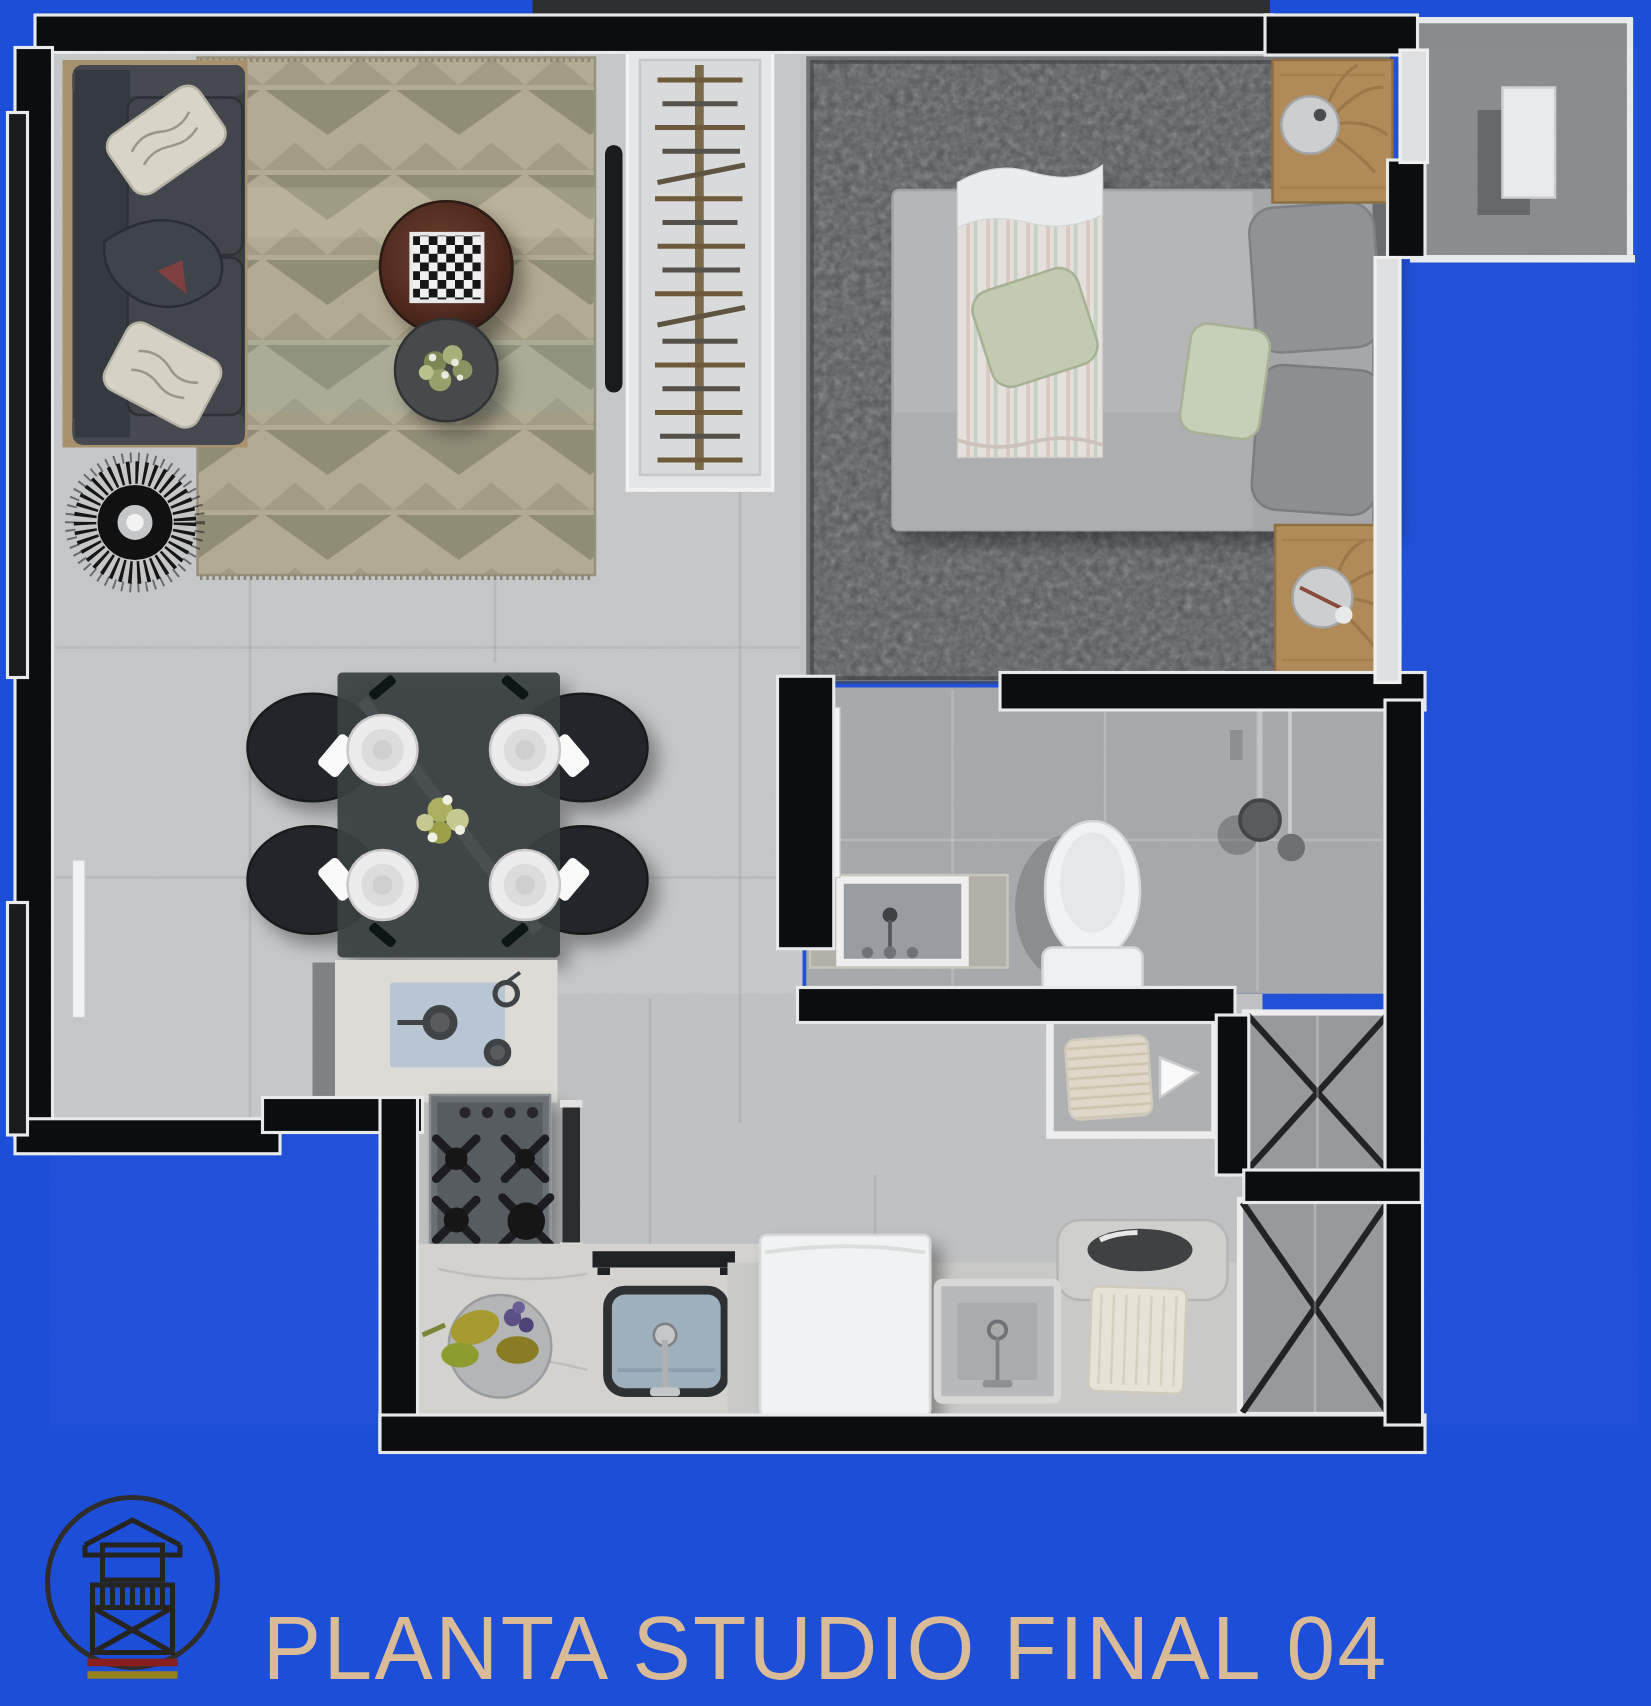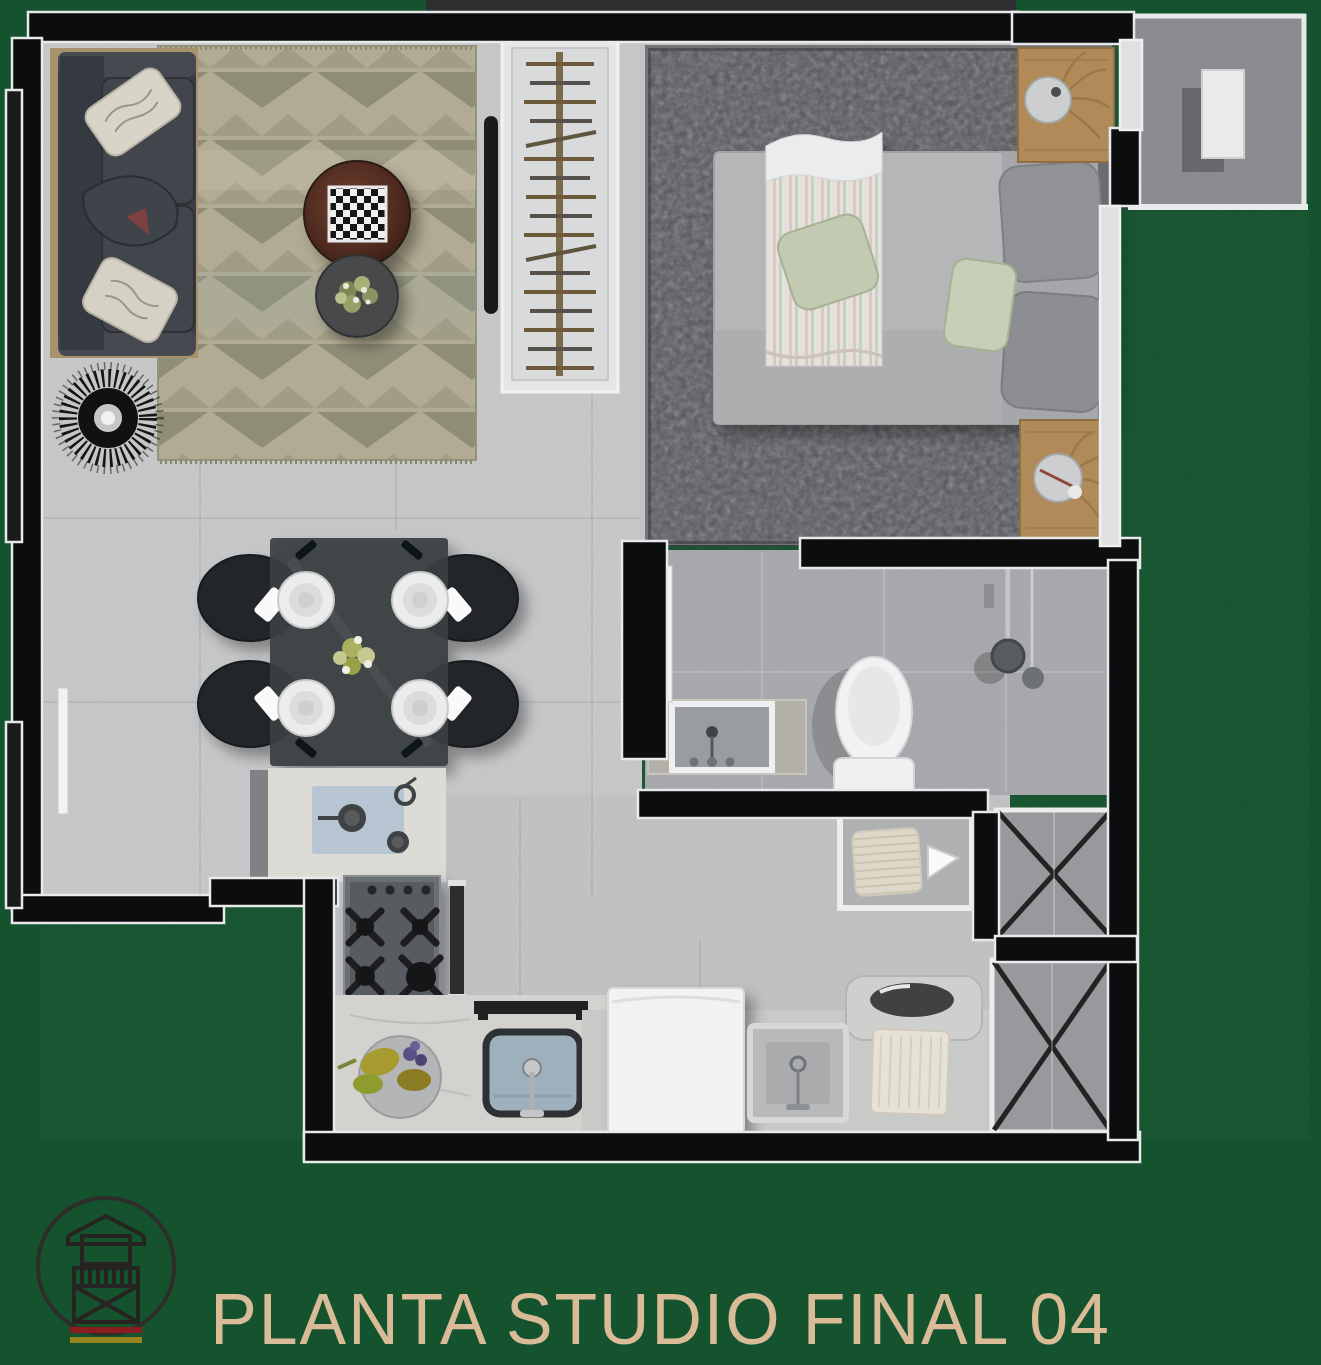--- a/index.html
+++ b/index.html
@@ -1,16 +1,16 @@
 <!DOCTYPE html>
 <html><head>
 <meta charset="utf-8">
 <style>
   html,body{margin:0;padding:0;background:#060606;width:1321px;height:1365px;overflow:hidden;}
-  #stage{position:relative;width:1321px;height:1365px;background:#14532d;font-family:"Liberation Sans",sans-serif;}
+  #stage{position:relative;width:1321px;height:1365px;background:#1d4ed8;font-family:"Liberation Sans",sans-serif;}
   #plan-svg{position:absolute;left:0;top:0;}
   #logo-svg{position:absolute;left:26px;top:1184px;}
   #title{position:absolute;left:0;top:1278px;width:1321px;text-align:center;
          color:#d9bb97;font-size:72px;font-weight:400;letter-spacing:2px;
          font-family:"Liberation Sans",sans-serif;transform:scaleX(.97);white-space:nowrap;}
 </style>
 </head>
 <body>
 
 <div id="stage">

